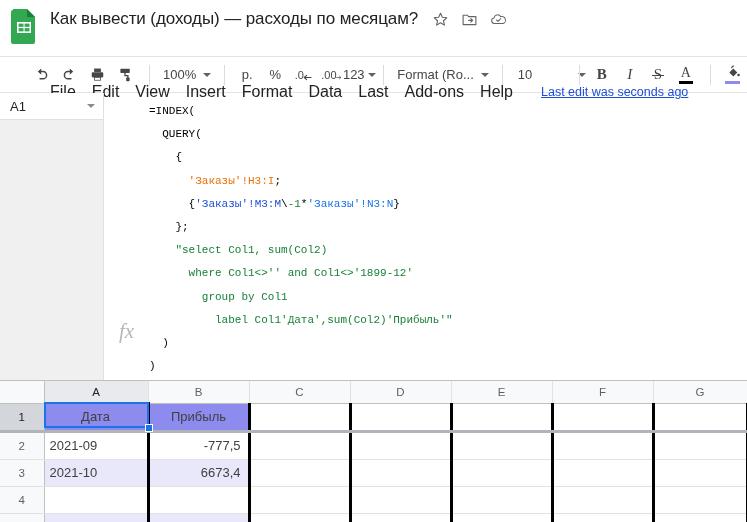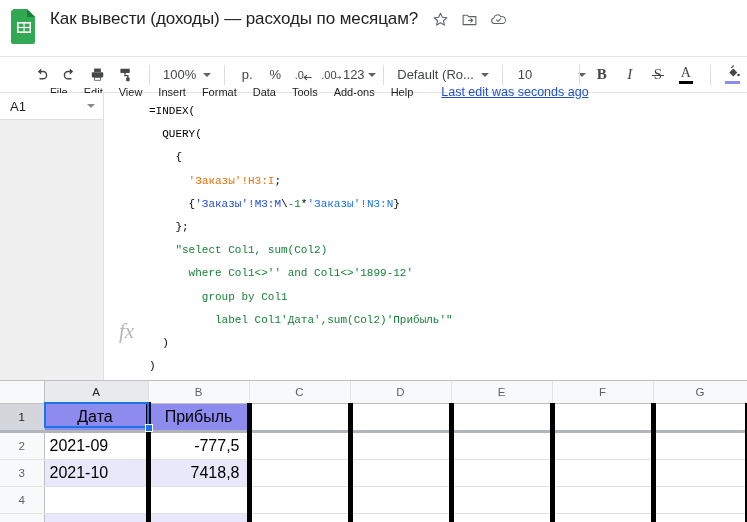--- a/index.html
+++ b/index.html
@@ -62,21 +62,21 @@
     cursor: pointer;
   }
 
   .menubar {
     display: flex;
     align-items: center;
     height: 22px;
     margin-top: 3px;
   }
   .menu-item {
-    font-size: 11px;
+    font-size: 16px;
     color: #222222;
     padding: 0 8px 0 0;
     margin-right: 8px;
     white-space: nowrap;
     cursor: pointer;
   }
   .menu-item:first-child { margin-left: 0; }
   .last-edit {
     font-size: 12.5px;
     color: #1d4ed8;
@@ -289,24 +289,24 @@
   }
   .row-head.active {
     background: #d3d6da;
     color: #202124;
   }
   .row-head.frozen-edge {
     border-bottom: 3px solid #b0b5bb;
   }
   td.cell {
     height: 26px;
-    border-right: 5px solid #000000;
+    border-right: 3px solid #000000;
     border-bottom: 1px solid #e1e3e1;
-    font-size: 16px;
-    color: #000000;
+    font-size: 13px;
+    color: #404040;
     vertical-align: middle;
     padding: 0 4px;
     box-sizing: border-box;
     background: #ffffff;
     cursor: cell;
     overflow: hidden;
     white-space: nowrap;
   }
   td.cell.hdr-fill {
     background: #8e8bef;
@@ -379,21 +379,21 @@
       </span>
     </div>
 
     <div class="menubar">
       <span class="menu-item">File</span>
       <span class="menu-item">Edit</span>
       <span class="menu-item">View</span>
       <span class="menu-item">Insert</span>
       <span class="menu-item">Format</span>
       <span class="menu-item">Data</span>
-      <span class="menu-item">Tools</span>
+      <span class="menu-item">Last</span>
       <span class="menu-item">Add-ons</span>
       <span class="menu-item">Help</span>
       <span class="last-edit">Last edit was seconds ago</span>
     </div>
 
   </div>
 </div>
 
 <div class="toolbar">
 
@@ -453,21 +453,21 @@
     </svg>
   </div>
   <div class="tb-btn">
     <span class="tb-text">123</span>
     <span class="caret" style="margin-left:3px"></span>
   </div>
 
   <div class="tb-sep"></div>
 
   <div class="fontbox">
-    <span class="tb-text">Default (Ro...</span>
+    <span class="tb-text">Format (Ro...</span>
     <span class="caret"></span>
   </div>
 
   <div class="tb-sep"></div>
 
   <div class="sizebox">
     <span class="tb-text">10</span>
     <span class="caret"></span>
   </div>
 
@@ -572,21 +572,21 @@
           <td class="cell num">-777,5</td>
           <td class="cell "></td>
           <td class="cell "></td>
           <td class="cell "></td>
           <td class="cell "></td>
           <td class="cell "></td>
         </tr>
         <tr>
           <td class="row-head">3</td>
           <td class="cell txt band">2021-10</td>
-          <td class="cell num band">7418,8</td>
+          <td class="cell num band">6673,4</td>
           <td class="cell "></td>
           <td class="cell "></td>
           <td class="cell "></td>
           <td class="cell "></td>
           <td class="cell "></td>
         </tr>
         <tr>
           <td class="row-head">4</td>
           <td class="cell "></td>
           <td class="cell "></td>

